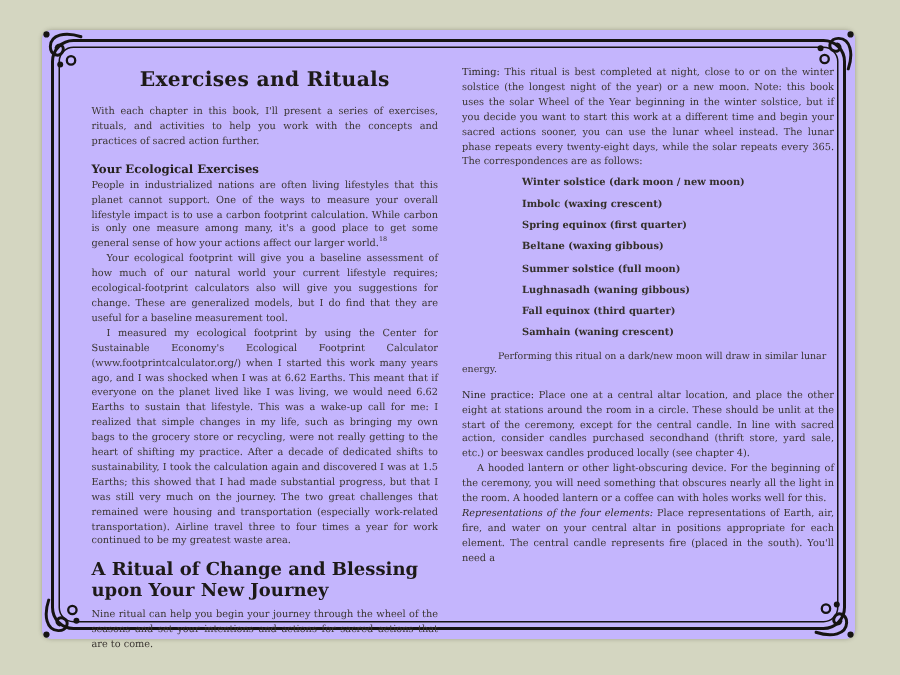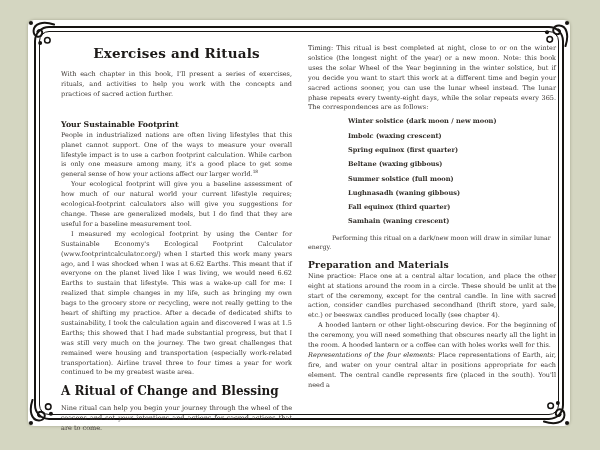--- a/index.html
+++ b/index.html
@@ -3,21 +3,21 @@
 <meta charset="utf-8">
 <style>
   html,body{margin:0;padding:0;}
   body{
     width:600px;height:450px;overflow:hidden;position:relative;
     background:#d4d6c1;
     font-family:"DejaVu Serif", serif;
   }
   .paper{
     position:absolute;left:28px;top:20px;width:542px;height:406px;
-    background:#ffffff;border-radius:6px;
+    background:#c4b5fd;border-radius:6px;
     box-shadow:0 0 3px rgba(60,60,40,.35);
   }
   .frame-outer{
     position:absolute;left:6px;top:6px;right:6px;bottom:6px;
     border:2.4px solid #161412;border-radius:15px;pointer-events:none;
   }
   .frame-inner{
     position:absolute;left:11px;top:11px;right:11px;bottom:11px;
     border:1px solid #161412;border-radius:10px;pointer-events:none;
   }
@@ -30,21 +30,21 @@
   .col{
     position:absolute;top:24px;
     font-size:6.5px;line-height:9.9px;color:#3a3531;
     text-align:justify;
   }
   .col-left{left:33px;width:231px;}
   .col-right{left:280px;width:248px;}
 
   p{margin:0;}
   .indent{text-indent:10px;}
-  .after-gap{margin-bottom:20px;}
+  .after-gap{margin-bottom:8px;}
 
   h1.chapter{
     font-size:13.5px;line-height:15px;text-align:center;
     color:#1d1a18;font-weight:bold;letter-spacing:.2px;
     margin:2px 0 9px 0;
   }
   h2.ritual{
     font-size:12px;line-height:13.5px;
     color:#1d1a18;font-weight:bold;
     margin:7px 0 5px 0;
@@ -102,50 +102,49 @@
     <circle cx="3.3" cy="3.3" r="2.3" fill="#161412"></circle>
     <circle cx="21.5" cy="22.5" r="3.1" fill="none" stroke="#161412" stroke-width="1.7"></circle>
     <circle cx="13.5" cy="25.5" r="2.2" fill="#161412"></circle>
   </svg>
 
   <div class="col col-left">
     <h1 class="chapter">Exercises and Rituals</h1>
 
     <p class="after-gap"><span>With each chapter in this book, I'll present a series of exercises, rituals, and activities to help you work with the concepts and practices of sacred action further.</span></p>
 
-    <h3 class="sub">Your Sustainable Footprint</h3>
+    <h3 class="sub">Your Ecological Exercises</h3>
 
     <p><span>People in industrialized nations are often living lifestyles that this planet cannot support. One of the ways to measure your overall lifestyle impact is to use a carbon footprint calculation. While carbon is only one measure among many, it's a good place to get some general sense of how your actions affect our larger world.</span><sup>18</sup></p>
 
     <p class="indent">Your ecological footprint will give you a baseline assessment of how much of our natural world your current lifestyle requires; ecological-footprint calculators also will give you suggestions for change. These are generalized models, but I do find that they are useful for a baseline measurement tool.</p>
 
     <p class="indent">I measured my ecological footprint by using the Center for Sustainable Economy's Ecological Footprint Calculator (www.footprintcalculator.org/) when I started this work many years ago, and I was shocked when I was at 6.62 Earths. This meant that if everyone on the planet lived like I was living, we would need 6.62 Earths to sustain that lifestyle. This was a wake-up call for me: I realized that simple changes in my life, such as bringing my own bags to the grocery store or recycling, were not really getting to the heart of shifting my practice. After a decade of dedicated shifts to sustainability, I took the calculation again and discovered I was at 1.5 Earths; this showed that I had made substantial progress, but that I was still very much on the journey. The two great challenges that remained were housing and transportation (especially work-related transportation). Airline travel three to four times a year for work continued to be my greatest waste area.</p>
 
-    <h2 class="ritual"><span>A Ritual of Change and Blessing</span><br></h2>
+    <h2 class="ritual"><span>A Ritual of Change and Blessing</span><br><span>upon Your New Journey</span></h2>
 
     <p>Nine ritual can help you begin your journey through the wheel of the seasons and set your intentions and actions for sacred actions that are to come.</p>
   </div>
 
   <div class="col col-right">
     <p><b class="lead">Timing:</b><span> This ritual is best completed at night, close to or on the winter solstice (the longest night of the year) or a new moon. Note: this book uses the solar Wheel of the Year beginning in the winter solstice, but if you decide you want to start this work at a different time and begin your sacred actions sooner, you can use the lunar wheel instead. The lunar phase repeats every twenty-eight days, while the solar repeats every 365. The correspondences are as follows:</span></p>
 
     <div class="corr">
       <div class="corr-item">Winter solstice (dark moon / new moon)</div>
       <div class="corr-item">Imbolc (waxing crescent)</div>
       <div class="corr-item">Spring equinox (first quarter)</div>
       <div class="corr-item">Beltane (waxing gibbous)</div>
       <div class="corr-item">Summer solstice (full moon)</div>
       <div class="corr-item">Lughnasadh (waning gibbous)</div>
       <div class="corr-item">Fall equinox (third quarter)</div>
       <div class="corr-item">Samhain (waning crescent)</div>
     </div>
 
     <p class="note">Performing this ritual on a dark/new moon will draw in similar lunar energy.</p>
 
-    <h3 class="prep">Preparation and Materials</h3>
 
     <p><b class="lead">Nine practice:</b><span> Place one at a central altar location, and place the other eight at stations around the room in a circle. These should be unlit at the start of the ceremony, except for the central candle. In line with sacred action, consider candles purchased secondhand (thrift store, yard sale, etc.) or beeswax candles produced locally (see chapter 4).</span></p>
 
     <p class="indent">A hooded lantern or other light-obscuring device. For the beginning of the ceremony, you will need something that obscures nearly all the light in the room. A hooded lantern or a coffee can with holes works well for this.</p>
 
 
     <p><b class="lead bi">Representations of the four elements:</b><span> Place representations of Earth, air, fire, and water on your central altar in positions appropriate for each element. The central candle represents fire (placed in the south). You'll need a</span></p>
   </div>
 
 </div>

